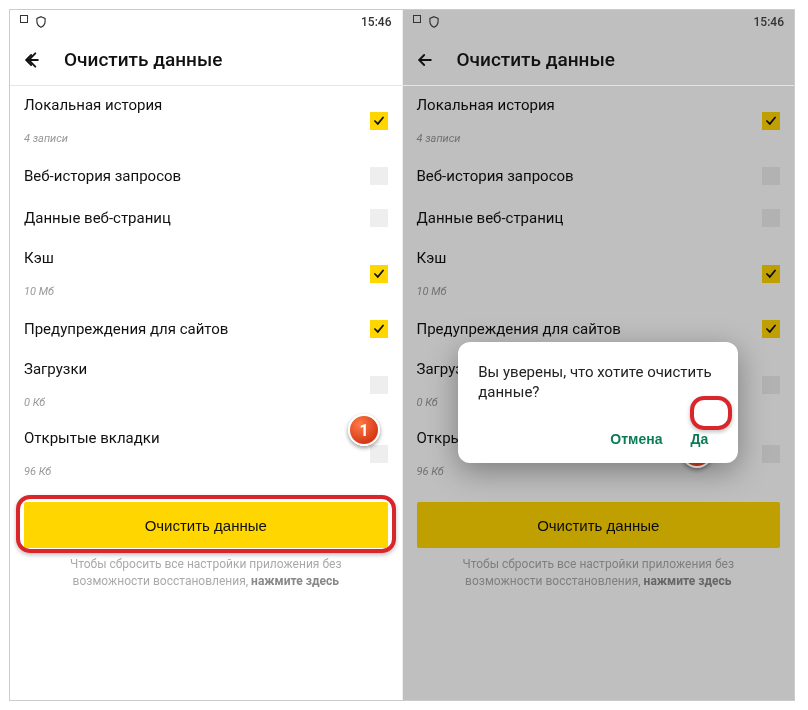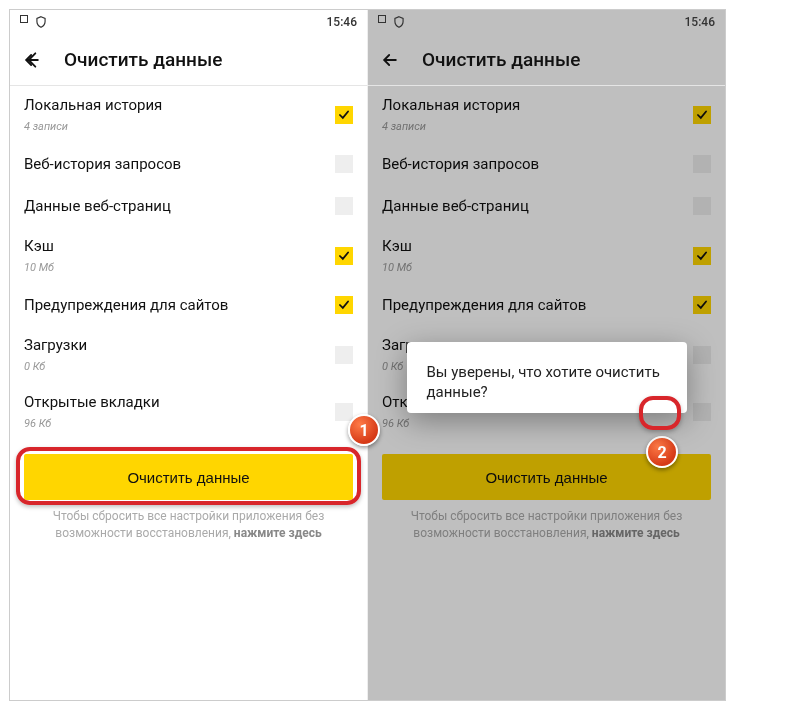--- a/index.html
+++ b/index.html
@@ -7,21 +7,21 @@
     font-family: -apple-system, "Segoe UI", Roboto, Arial, sans-serif;
     background: #fff;
     width: 808px;
     height: 710px;
     position: relative;
     overflow: hidden;
   }
   .outer {
     position: absolute;
     left: 9px; top: 9px;
-    width: 717px; height: 692px;
+    width: 786px; height: 692px;
     border: 1px solid #ccc;
     display: flex;
     background: #fff;
   }
   .phone {
     flex: 1;
     position: relative;
     display: flex;
     flex-direction: column;
     background: #fff;
@@ -62,21 +62,21 @@
   .back-icon svg { width: 20px; height: 20px; display: block; }
   .header-title { font-size: 19px; font-weight: 500; color: #111; }
   .list { flex: none; }
   .row {
     padding: 10px 14px;
     display: flex;
     align-items: center;
     justify-content: space-between;
     min-height: 42px;
   }
-  .row .labels { display: flex; flex-direction: column; gap: 6px; }
+  .row .labels { display: flex; flex-direction: column; gap: 18px; }
   .row-title { font-size: 15px; color: #111; }
   .row-sub { font-size: 11px; color: #999; font-style: italic; }
   .checkbox {
     width: 18px; height: 18px;
     border: none;
     display: flex;
     align-items: center;
     justify-content: center;
     flex: none;
   }
@@ -126,21 +126,21 @@
     font-size: 16px;
     z-index: 25;
     pointer-events: none;
   }
   .dialog {
     position: absolute;
     left: 50%; top: 332px;
     transform: translateX(-50%);
     width: 280px;
     background: #fff;
-    border-radius: 4px;
+    border-radius: 12px;
     box-shadow: 0 8px 30px rgba(0,0,0,0.35);
     z-index: 30;
     padding: 20px 20px 10px;
   }
   .dialog-text { font-size: 15px; color: #222; line-height: 1.35; }
   .dialog-actions {
     display: flex;
     justify-content: flex-end;
     gap: 8px;
     margin-top: 22px;
@@ -346,19 +346,23 @@
     <div class="button-wrap">
       <button class="clear-btn">Очистить данные</button>
     </div>
 
     <div class="hint">
       <span>Чтобы сбросить все настройки приложения без возможности восстановления, </span><b>нажмите здесь</b>
     </div>
 
     <div class="dialog">
       <div class="dialog-text">Вы уверены, что хотите очистить данные?</div>
+      <div class="dialog-actions">
+        <button class="dlg-btn">Отмена</button>
+        <button class="dlg-btn" style="position:relative;">Да</button>
+      </div>
       <div class="highlight-box" style="left:232px; top:54px; width:42px; height:34px;"></div>
     </div>
 
     <div class="marker" style="left:278px; top:426px;">2</div>
   </div>
 
 </div>
 
 </body></html>

